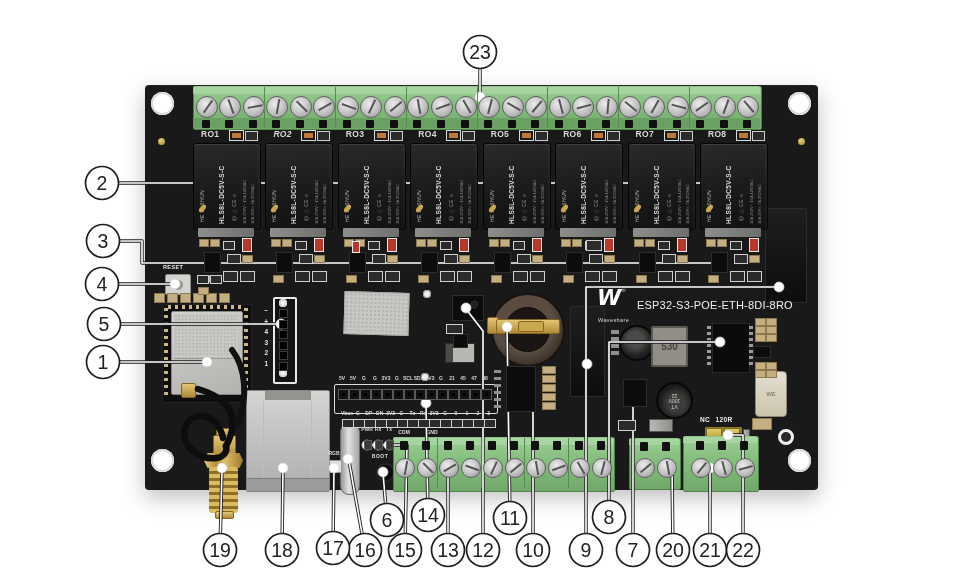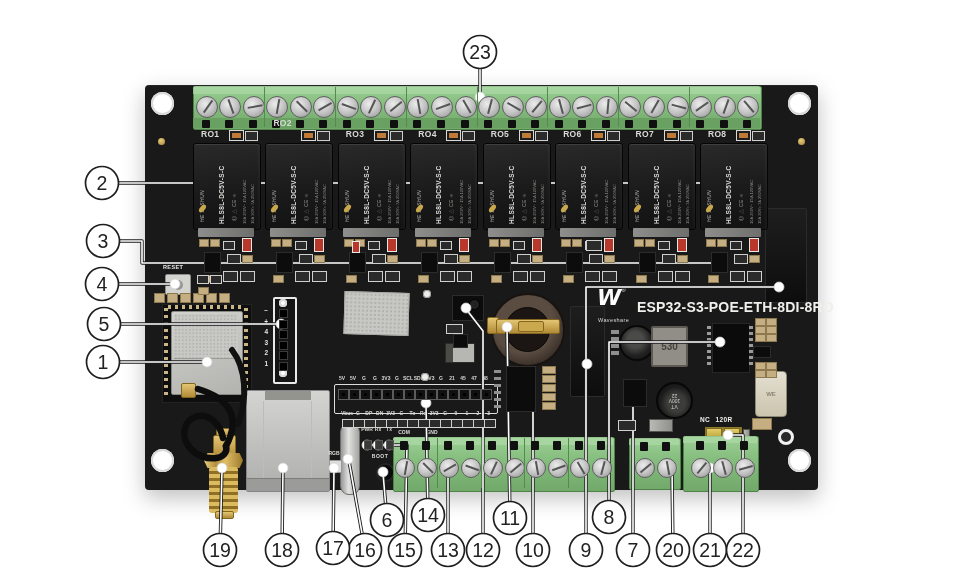--- a/index.html
+++ b/index.html
@@ -70,21 +70,21 @@
   #rgbLed i{position:absolute;left:3px;top:3px;width:4px;height:4px;background:#b3b3b1}
   #bootBtn{border-radius:50%;background:#0a0a0a;border:2px solid #242424}
   #bootBtn i{position:absolute;left:50%;top:50%;width:5px;height:5px;margin:-2.5px 0 0 -2.5px;border-radius:50%;background:#1c1c1c}
   .ledpad{background:#3a3a38;border:1px solid #5a5a58}
   .tinylab{color:#dededb;font-weight:bold;text-align:center}
   #jumper{background:#8f7d2c;border-radius:1px}
   #jumper i{position:absolute;top:1px;width:16px;height:10px;background:linear-gradient(#e2cd69,#bfa83f);border:1px solid #7d6b20;box-sizing:border-box}
   #wsW{color:#fff;font-family:"DejaVu Sans",sans-serif;font-style:italic;font-weight:bold;font-size:22px;line-height:1}
   #wsReg{color:#fff;font-size:6px;vertical-align:top}
   #wsText{color:#d9d9d6;font-size:5.5px;letter-spacing:.4px}
-  #modelLabel{color:#efefec;font-size:14px;font-weight:bold;letter-spacing:.2px;white-space:nowrap}
+  #modelLabel{color:#efefec;font-size:11px;font-weight:normal;letter-spacing:.2px;white-space:nowrap}
   #nc120r{color:#f0f0ed;font-size:6.5px;font-weight:bold;letter-spacing:.4px;word-spacing:3px;white-space:nowrap}
   #diode{background:linear-gradient(90deg,#4a4a46 0 26%,#b6b6b2 26%);border:1px solid #2b2b28}
   .hdr1box{border:1px solid #dcdcda;border-radius:2px}
   .gpin{background:#111;border:1px solid #5c5c5a}
   .gpin i{position:absolute;left:50%;top:50%;width:3px;height:3px;margin:-1.5px 0 0 -1.5px;background:#000}
   .hlab{color:#d6d6d3;font-size:5px;font-weight:bold;text-align:center;white-space:nowrap}
   svg text{font-family:"Liberation Sans",sans-serif}
 </style>
 </head>
 <body>
@@ -459,21 +459,21 @@
     <div class="abs tan" style="left: 199px; top: 239px; width: 8px; height: 6px;"></div>
     <div class="abs tan" style="left: 210px; top: 239px; width: 8px; height: 6px;"></div>
     <div class="abs wo" style="left: 223px; top: 241px; width: 10px; height: 7px;"></div>
     <div class="abs red" style="left: 242px; top: 238px; width: 8px; height: 12px;"></div>
     <div class="abs darkc" style="left: 204px; top: 252px; width: 15px; height: 19px;"></div>
     <div class="abs wo" style="left: 227px; top: 254px; width: 12px; height: 8px;"></div>
     <div class="abs tan" style="left: 242px; top: 255px; width: 9px; height: 6px;"></div>
     <div class="abs wo" style="left: 223px; top: 271px; width: 13px; height: 9px;"></div>
     <div class="abs wo" style="left: 240px; top: 271px; width: 13px; height: 9px;"></div>
     <div class="abs tan" style="left: 201px; top: 275px; width: 9px; height: 6px;"></div>
-    <div class="abs rolabel" style="left: 273.43px; top: 118px; width: 28px; height: 11px;">RO2</div>
+    <div class="abs rolabel" style="left: 273.43px; top: 129px; width: 28px; height: 11px; font-style: italic;">RO2</div>
     <div class="abs ledbox" style="left: 301.43px; top: 130px; width: 13px; height: 9px;">
       <i></i>
     </div>
     <div class="abs wo" style="left: 317.43px; top: 131px; width: 11px; height: 8px;"></div>
     <div class="abs relay" style="left: 265.43px; top: 143px; width: 66px; height: 85px;">
       <span class="rv" style="left: 5px; top: 78px; font: italic 400 5px &quot;Liberation Sans&quot;, sans-serif; color: rgb(178, 176, 172); letter-spacing: 0.4px;">HE LI SHUN</span>
       <span class="rv" style="left: 24px; top: 80px; font: 600 6.5px &quot;Liberation Sans&quot;, sans-serif; color: rgb(220, 218, 214); letter-spacing: 0.4px;">HLS8L-DC5V-S-C</span>
       <span class="rv" style="left: 37px; top: 77px; font: 400 5px &quot;Liberation Sans&quot;, sans-serif; color: rgb(160, 158, 154); letter-spacing: 0.3px;">Ⓤ △ CE ⊙</span>
       <span class="rv" style="left: 48px; top: 80px; font: 400 5px &quot;Liberation Sans&quot;, sans-serif; color: rgb(143, 141, 137); letter-spacing: 0px; transform: rotate(-90deg) scale(0.82);">10A 250V~ 15A 120VAC</span>
       <span class="rv" style="left: 56px; top: 80px; font: 400 5px &quot;Liberation Sans&quot;, sans-serif; color: rgb(143, 141, 137); letter-spacing: 0px; transform: rotate(-90deg) scale(0.82);">10A 30V= 7A 250VAC</span>

